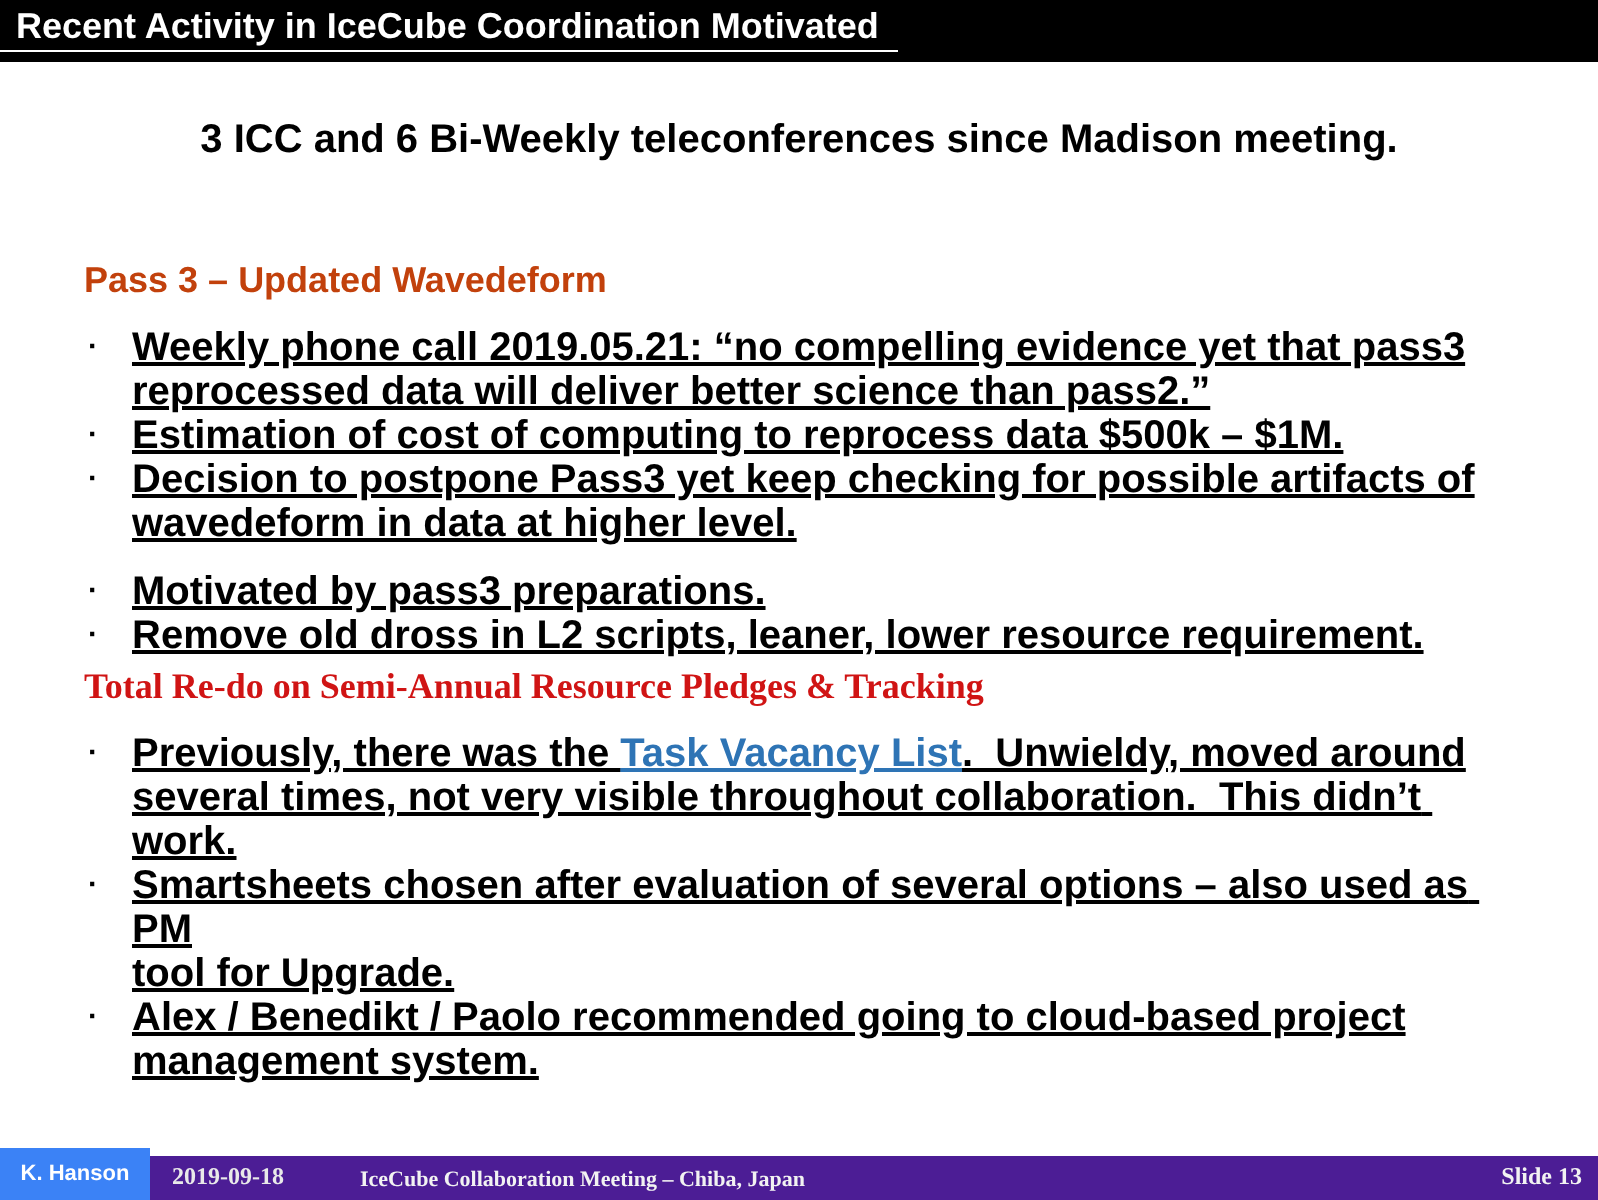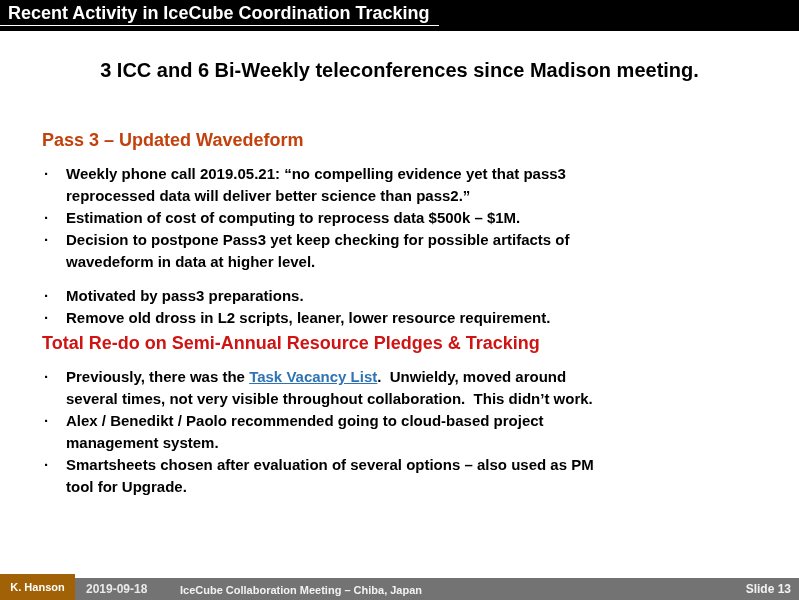--- a/index.html
+++ b/index.html
@@ -48,31 +48,32 @@
     top: 120px;
     left: 42px;
     right: 38px;
   }
   .section-heading {
     margin-top: 10px;
     font-size: 18px;
     line-height: 21px;
     color: #d01414;
   }
-  .section-heading.gap-lg { margin-top: 0; }
+  .section-heading.gap-lg { margin-top: 0; font-family: Liberation Serif, serif; }
   ul.bullets {
     list-style: none;
     margin: 12px 0 4px 0;
   }
   ul.bullets li {
     position: relative;
     padding-left: 24px;
-    font-size: 15px;
+    font-size: 20px;
     line-height: 22px;
     white-space: pre-wrap;
+    text-decoration: underline;
   }
   ul.bullets li::before {
     content: "\00B7";
     position: absolute;
     left: 2px;
     top: 0;
     font-size: 15px;
     color: #000;
   }
   a.inline-link {
@@ -118,44 +119,44 @@
     color: #f2f2f2;
     font-size: 12px;
   }
 </style>
 </head>
 <body>
 
 <div class="slide">
 
   <div class="title-bar" style="background: rgb(0, 0, 0);">
-    <span class="title-text">Recent Activity in IceCube Coordination Tracking</span>
+    <span class="title-text">Recent Activity in IceCube Coordination Motivated</span>
   </div>
 
   <div class="subtitle">3 ICC and 6 Bi-Weekly teleconferences since Madison meeting.</div>
 
   <div class="content" id="sections-root">
       <div class="section-heading" style="color: #c2410c;">Pass 3 – Updated Wavedeform</div>
       <ul class="bullets">
         <li>Weekly phone call 2019.05.21: “no compelling evidence yet that pass3<br>reprocessed data will deliver better science than pass2.”</li>
         <li>Estimation of cost of computing to reprocess data $500k – $1M.</li>
         <li>Decision to postpone Pass3 yet keep checking for possible artifacts of<br>wavedeform in data at higher level.</li>
       </ul>
       <ul class="bullets">
         <li>Motivated by pass3 preparations.</li>
         <li>Remove old dross in L2 scripts, leaner, lower resource requirement.</li>
       </ul>
       <div class="section-heading gap-lg" style="color: rgb(208, 20, 20);">Total Re-do on Semi-Annual Resource Pledges &amp; Tracking</div>
       <ul class="bullets">
         <li>Previously, there was the <a class="inline-link" style="color: rgb(46, 116, 181);">Task Vacancy List</a>.  Unwieldy, moved around<br>several times, not very visible throughout collaboration.  This didn’t work.</li>
+        <li>Smartsheets chosen after evaluation of several options – also used as PM<br>tool for Upgrade.</li>
         <li>Alex / Benedikt / Paolo recommended going to cloud-based project<br>management system.</li>
-        <li>Smartsheets chosen after evaluation of several options – also used as PM<br>tool for Upgrade.</li>
       </ul>
     </div>
 
-  <div class="footer-bar" style="background: #737373;">
+  <div class="footer-bar" style="background: #4c1d95; font-family: Liberation Serif, serif;">
     <div class="footer-date">2019-09-18</div>
     <div class="footer-venue">IceCube Collaboration Meeting – Chiba, Japan</div>
     <div class="footer-slide">Slide 13</div>
   </div>
-  <div class="author-badge" style="background: #a16207;">K. Hanson</div>
+  <div class="author-badge" style="background: #3b82f6;">K. Hanson</div>
 
 </div>
 
 </body></html>

